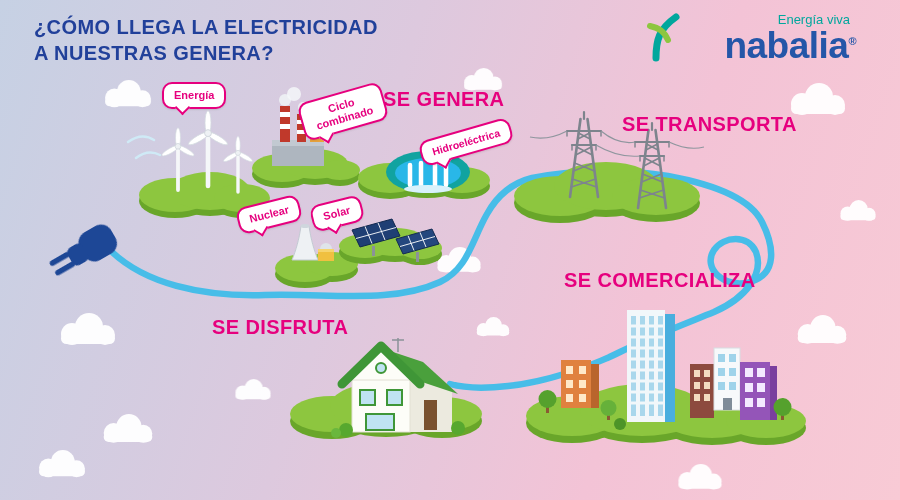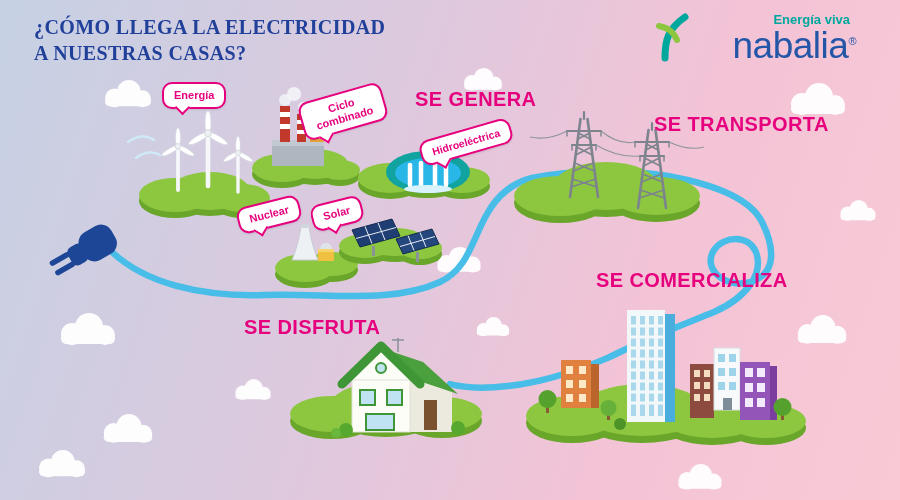--- a/index.html
+++ b/index.html
@@ -1,28 +1,28 @@
 <!DOCTYPE html>
 <html><head>
 <meta charset="utf-8">
 <style>
   *{margin:0;padding:0;box-sizing:border-box;}
   body{font-family:"Liberation Sans",sans-serif;background:#ffffff;}
   #canvas{position:relative;width:900px;height:500px;overflow:hidden;
     background:linear-gradient(108deg,#c6d1e4 0%,#ddc9de 40%,#f3c3d6 70%,#f8cad5 100%);}
   #scene{position:absolute;left:0;top:0;}
   .title{position:absolute;left:34px;top:14px;color:#21409a;font-size:20px;font-weight:800;
-    line-height:1.32;letter-spacing:.4px;font-family:Liberation Serif, serif;}
+    line-height:1.32;letter-spacing:.4px;}
   .logo{position:absolute;right:44px;top:8px;display:flex;align-items:flex-start;}
   .logo-text{display:flex;flex-direction:column;align-items:flex-end;}
-  .tagline{color:#00a79d;font-size:13px;font-weight:700;margin:4px 6px 0 0;}
-  .brand{color:#2456a8;font-size:37px;font-weight:400;letter-spacing:-.5px;line-height:1.05;margin-left:40px;}
+  .tagline{color:#00a79d;font-size:13px;font-weight:400;margin:4px 6px 0 0;}
+  .brand{color:#2456a8;font-size:37px;font-weight:700;letter-spacing:-.5px;line-height:1.05;margin-left:40px;}
   .reg{font-size:11px;color:#2456a8;vertical-align:super;}
   .stage-label{position:absolute;color:#e6007e;font-weight:800;font-size:20px;
-    letter-spacing:.4px;white-space:nowrap;margin-left:32px;}
+    letter-spacing:.4px;white-space:nowrap;}
   #label-genera{left:383px;top:88px;}
   #label-transporta{left:622px;top:113px;}
   #label-comercializa{left:564px;top:269px;}
   #label-disfruta{left:212px;top:316px;}
   .bubble{position:absolute;background:#fff;border:2px solid #e6007e;color:#e6007e;
     font-weight:700;font-size:11px;line-height:1.15;padding:5px 10px;border-radius:10px;
     text-align:center;box-shadow:0 1px 2px rgba(0,0,0,.10);}
   .bubble::after{content:"";position:absolute;width:9px;height:9px;background:#fff;
     border-right:2px solid #e6007e;border-bottom:2px solid #e6007e;transform:rotate(45deg);
     bottom:-6.5px;left:13px;}
@@ -319,21 +319,21 @@
     <g transform="rotate(-30 96 244)">
       <rect x="80" y="228" width="36" height="32" rx="12" fill="#1d4796"></rect>
       <rect x="66" y="234" width="18" height="20" rx="6" fill="#1d4796"></rect>
       <rect x="46" y="236" width="22" height="5.5" rx="2.7" fill="#1d4796"></rect>
       <rect x="46" y="247" width="22" height="5.5" rx="2.7" fill="#1d4796"></rect>
     </g>
   </svg>
 
   <div class="title">
     <div>¿CÓMO LLEGA LA ELECTRICIDAD</div>
-    <div>A NUESTRAS CASAS?</div>
+    <div>A NUESTRAS GENERA?</div>
   </div>
 
   <div class="logo">
     <svg width="38" height="56" viewBox="0 0 38 56">
       <path d="M10 50 C10 32 13 21 30 9" stroke="#00a79d" stroke-width="7" fill="none" stroke-linecap="round"></path>
       <path d="M22 32 C18 23 13 20 4 18" stroke="#8dc63f" stroke-width="6" fill="none" stroke-linecap="round"></path>
     </svg>
     <div class="logo-text">
       <div class="tagline">Energía viva</div>
       <div class="brand"><span>nabalia</span><sup class="reg">®</sup></div>

